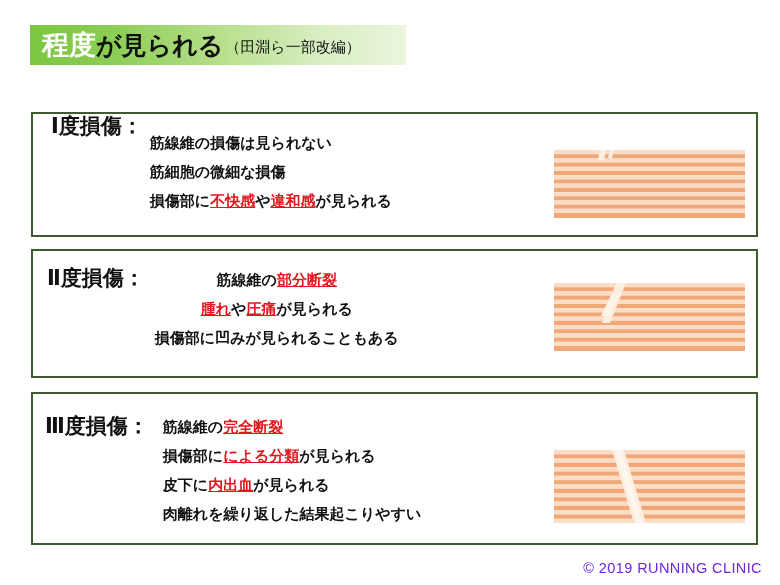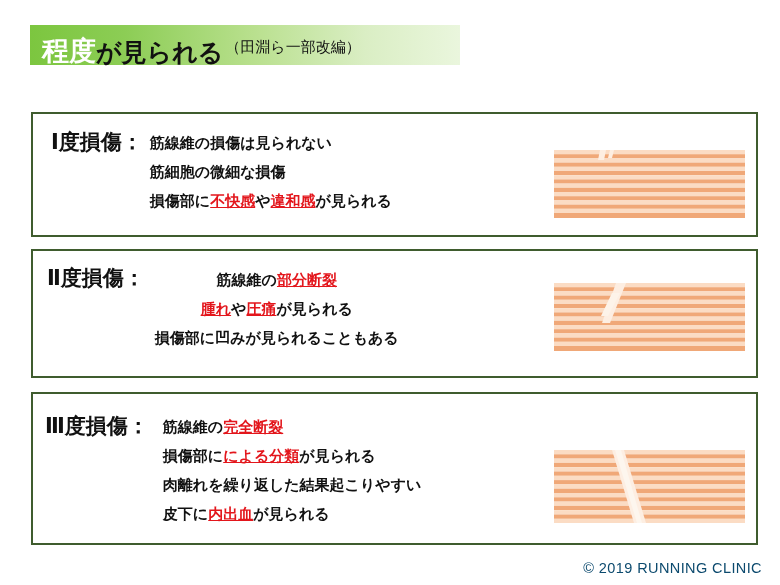--- a/index.html
+++ b/index.html
@@ -13,25 +13,25 @@
     position: relative;
     font-family: "Liberation Sans", "DejaVu Sans", sans-serif;
     overflow: hidden;
   }
 
   
   #title-bar {
     position: absolute;
     left: 30px;
     top: 25px;
-    width: 430px;
+    width: 376px;
     height: 40px;
     background: linear-gradient(to right, #7cc63f 0%, #8ccd55 22%, #b9e08e 52%, #daeec4 78%, #eaf6dd 100%);
     display: flex;
-    align-items: flex-end;
+    align-items: center;
     box-sizing: border-box;
     padding-left: 12px;
   }
   #title-highlight {
     color: #ffffff;
     font-size: 27px;
     font-weight: bold;
     letter-spacing: 0px;
     line-height: 1;
   }
@@ -76,21 +76,21 @@
   }
 
   .grade-label {
     font-size: 21px;
     font-weight: bold;
     color: #111111;
     white-space: nowrap;
     line-height: 1;
     flex: none;
   }
-  #grade-box-1 .grade-label { margin-left: 18px; margin-top: 17px; }
+  #grade-box-1 .grade-label { margin-left: 18px; margin-top: 1px; }
   #grade-box-2 .grade-label { margin-left: 14px; margin-top: 16px; }
   #grade-box-3 .grade-label { margin-left: 12px; margin-top: 21px; }
 
   .grade-lines {
     flex: none;
     display: flex;
     flex-direction: column;
     color: #111111;
   }
   #grade-box-1 .grade-lines { margin-left: 7px;  margin-top: 14px; }
@@ -118,21 +118,21 @@
   #muscle-1 { left: 554px; top: 150px; width: 191px; height: 68px; }
   #muscle-2 { left: 554px; top: 283px; width: 191px; height: 68px; }
   #muscle-3 { left: 554px; top: 450px; width: 191px; height: 73px; }
 
   
   #footer {
     position: absolute;
     right: 18px;
     bottom: 9px;
     font-size: 14.5px;
-    color: #0c4a6e;
+    color: #6d28d9;
     letter-spacing: 0.4px;
     white-space: nowrap;
     margin-left: 36px;
   }
 </style>
 </head>
 <body>
 
 <div id="title-bar">
   <span id="title-highlight">程度</span>
@@ -161,22 +161,22 @@
       </div>
   </div>
 </div>
 
 <div class="grade-box" id="grade-box-3">
   <div class="grade-row">
     <div class="grade-label">Ⅲ度損傷：</div>
     <div class="grade-lines">
         <div class="grade-line"><span>筋線維の</span><span class="em">完全断裂</span></div>
         <div class="grade-line"><span>損傷部に</span><span class="em">による分類</span><span>が見られる</span></div>
+        <div class="grade-line"><span>皮下に</span><span class="em">内出血</span><span>が見られる</span></div>
         <div class="grade-line"><span>肉離れを繰り返した結果起こりやすい</span></div>
-        <div class="grade-line"><span>皮下に</span><span class="em">内出血</span><span>が見られる</span></div>
       </div>
   </div>
 </div>
 
 <div class="muscle" id="muscle-1">
   <svg viewBox="0 0 191 68" width="191" height="68" preserveAspectRatio="none">
     <g>
       <rect x="0" y="0" width="191" height="4.2" fill="#fbdcc4"></rect>
       <rect x="0" y="4.2" width="191" height="4.2" fill="#f0a878"></rect>
       <rect x="0" y="8.4" width="191" height="4.2" fill="#fbdcc4"></rect>

